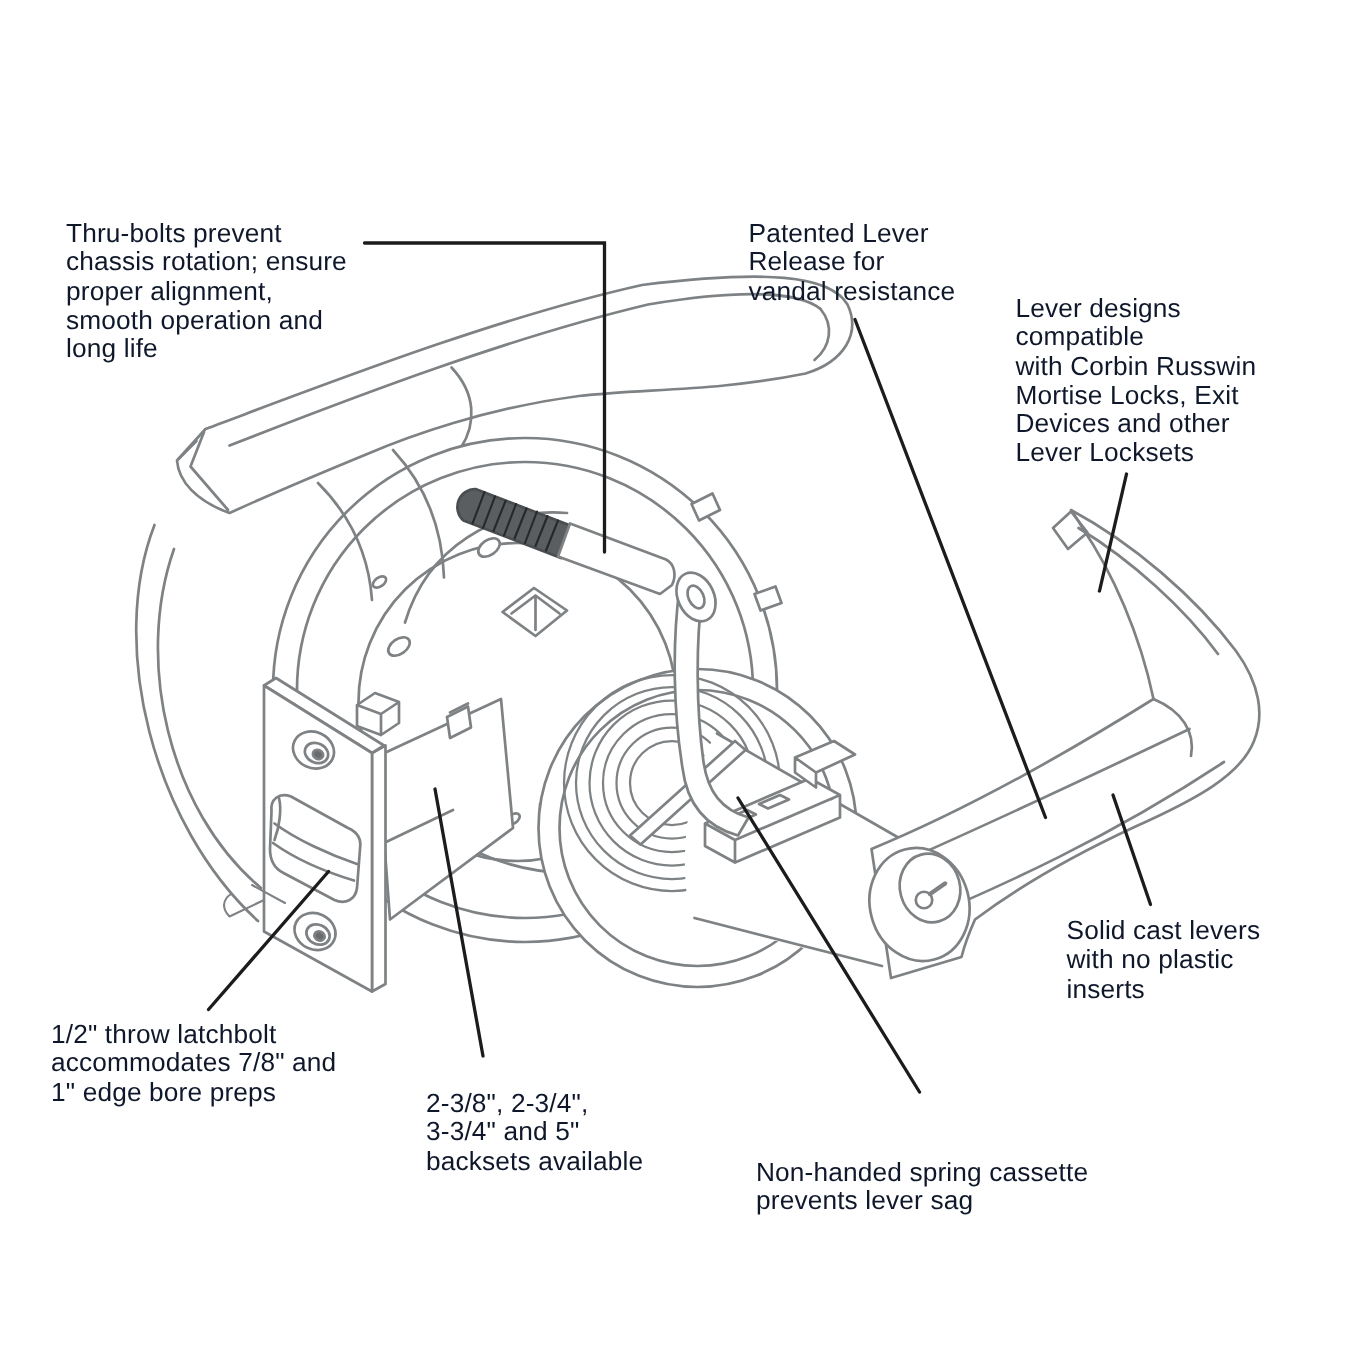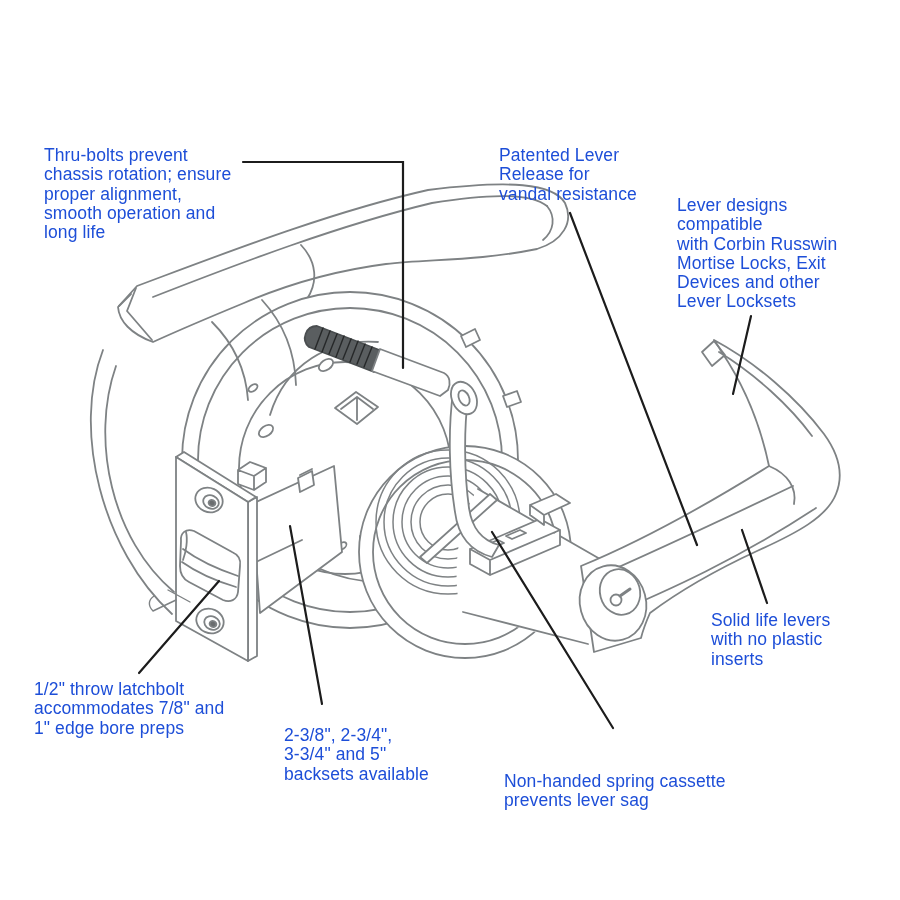--- a/index.html
+++ b/index.html
@@ -2,21 +2,21 @@
 <html><head>
 <meta charset="utf-8">
 <style>
   html,body{margin:0;padding:0;background:#ffffff;}
   .stage{
     position:relative;width:900px;height:900px;background:#ffffff;overflow:hidden;
     font-family:"Liberation Sans", sans-serif;
   }
   .stage svg{position:absolute;left:0;top:0;}
   .callout{
-    position:absolute;color:#1d4ed8;font-size:17.5px;line-height:19.3px;
+    position:absolute;color:#0f172a;font-size:17.5px;line-height:19.3px;
     white-space:pre-line;letter-spacing:0.1px;
   }
   .lbl-thru{left:44px;top:146px;width:220px;}
   .lbl-patented{left:499px;top:146px;width:170px;}
   .lbl-lever-designs{left:677px;top:196px;width:190px;}
   .lbl-solid{left:711px;top:611px;width:170px;}
   .lbl-latchbolt{left:34px;top:680px;width:230px;}
   .lbl-backsets{left:284px;top:726px;width:190px;}
   .lbl-cassette{left:504px;top:744px;width:260px;margin-top:28px;}
 </style>
@@ -187,21 +187,21 @@
 long life</div>
 <div class="callout lbl-patented">Patented Lever
 Release for
 vandal resistance</div>
 <div class="callout lbl-lever-designs">Lever designs
 compatible
 with Corbin Russwin
 Mortise Locks, Exit
 Devices and other
 Lever Locksets</div>
-<div class="callout lbl-solid">Solid life levers
+<div class="callout lbl-solid">Solid cast levers
 with no plastic
 inserts</div>
 <div class="callout lbl-latchbolt">1/2" throw latchbolt
 accommodates 7/8" and
 1" edge bore preps</div>
 <div class="callout lbl-backsets">2-3/8", 2-3/4",
 3-3/4" and 5"
 backsets available</div>
 <div class="callout lbl-cassette">Non-handed spring cassette
 prevents lever sag</div>

